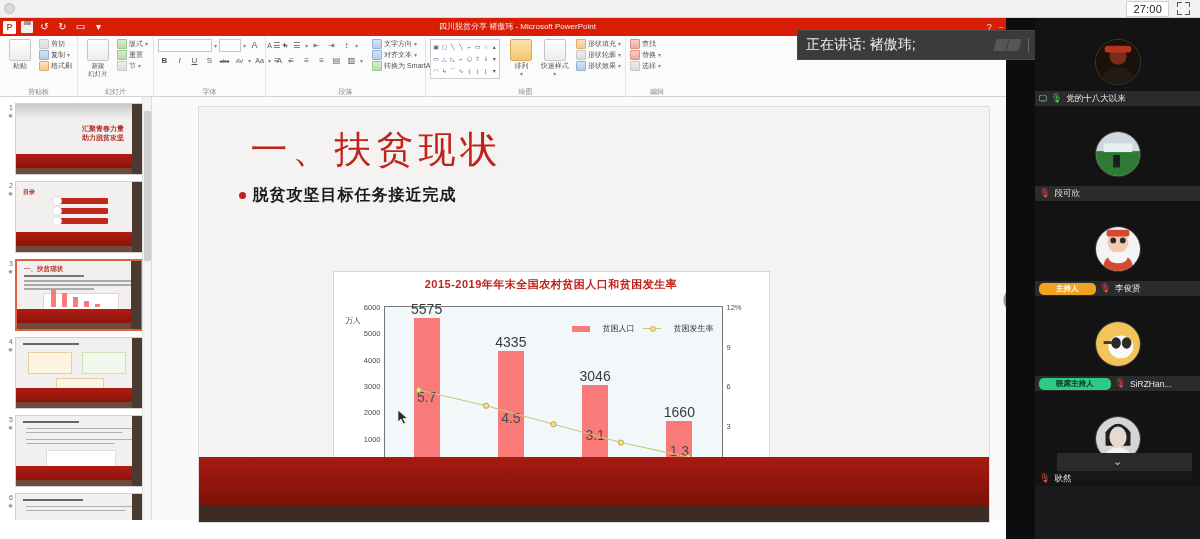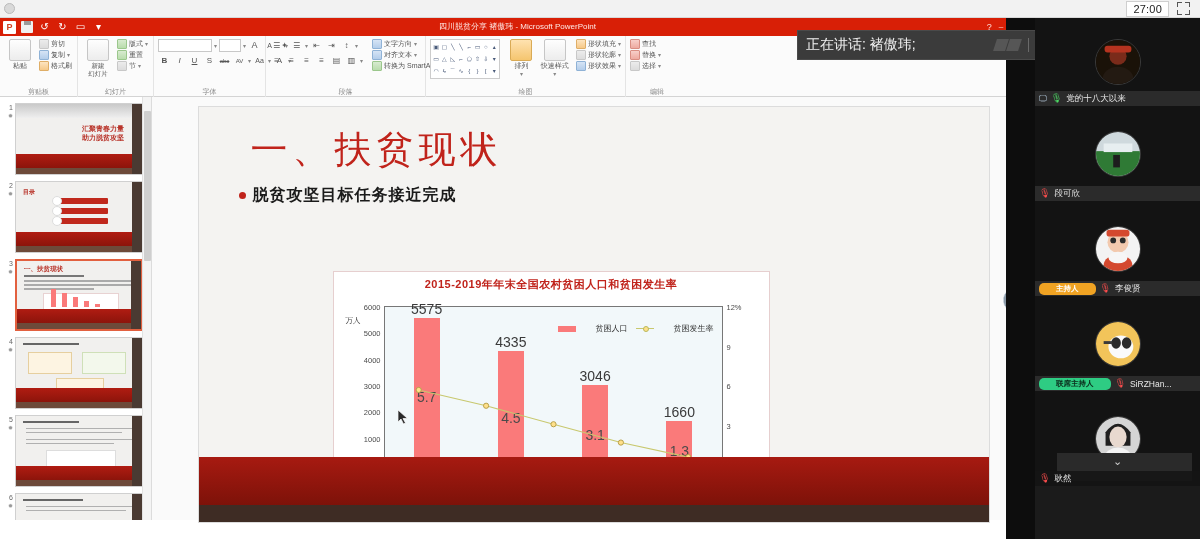--- a/index.html
+++ b/index.html
@@ -236,21 +236,21 @@
   }
   .xtick {
     position: absolute; bottom: 8px; font-size: 8px; color: #3a3a3a;
     transform: translateX(-50%); white-space: nowrap;
   }
   .rate-label { position: absolute; font-size: 14px; color: #4a4a4a; white-space: nowrap; }
   .legend {
     position: absolute; right: 8px; top: 16px; display: flex; align-items: center; gap: 8px;
     font-size: 8px; color: #333;
   }
-  .legend-item { display: flex; align-items: center; gap: 20px; }
+  .legend-item { display: flex; align-items: center; gap: 13px; }
   .legend-bar { width: 18px; height: 6px; background: #fa7a7a; }
   .legend-line { width: 18px; height: 1px; background: #c8c86e; position: relative; }
   .legend-line::after {
     content: ""; position: absolute; left: 7px; top: -2px; width: 4px; height: 4px;
     border-radius: 50%; background: #ffe08a; border: 1px solid #b9b95a;
   }
 
   .cursor-arrow { position: absolute; left: 246px; top: 313px; width: 0; height: 0; }
   .cursor-arrow svg { position: absolute; left: 0; top: 0; }
 

